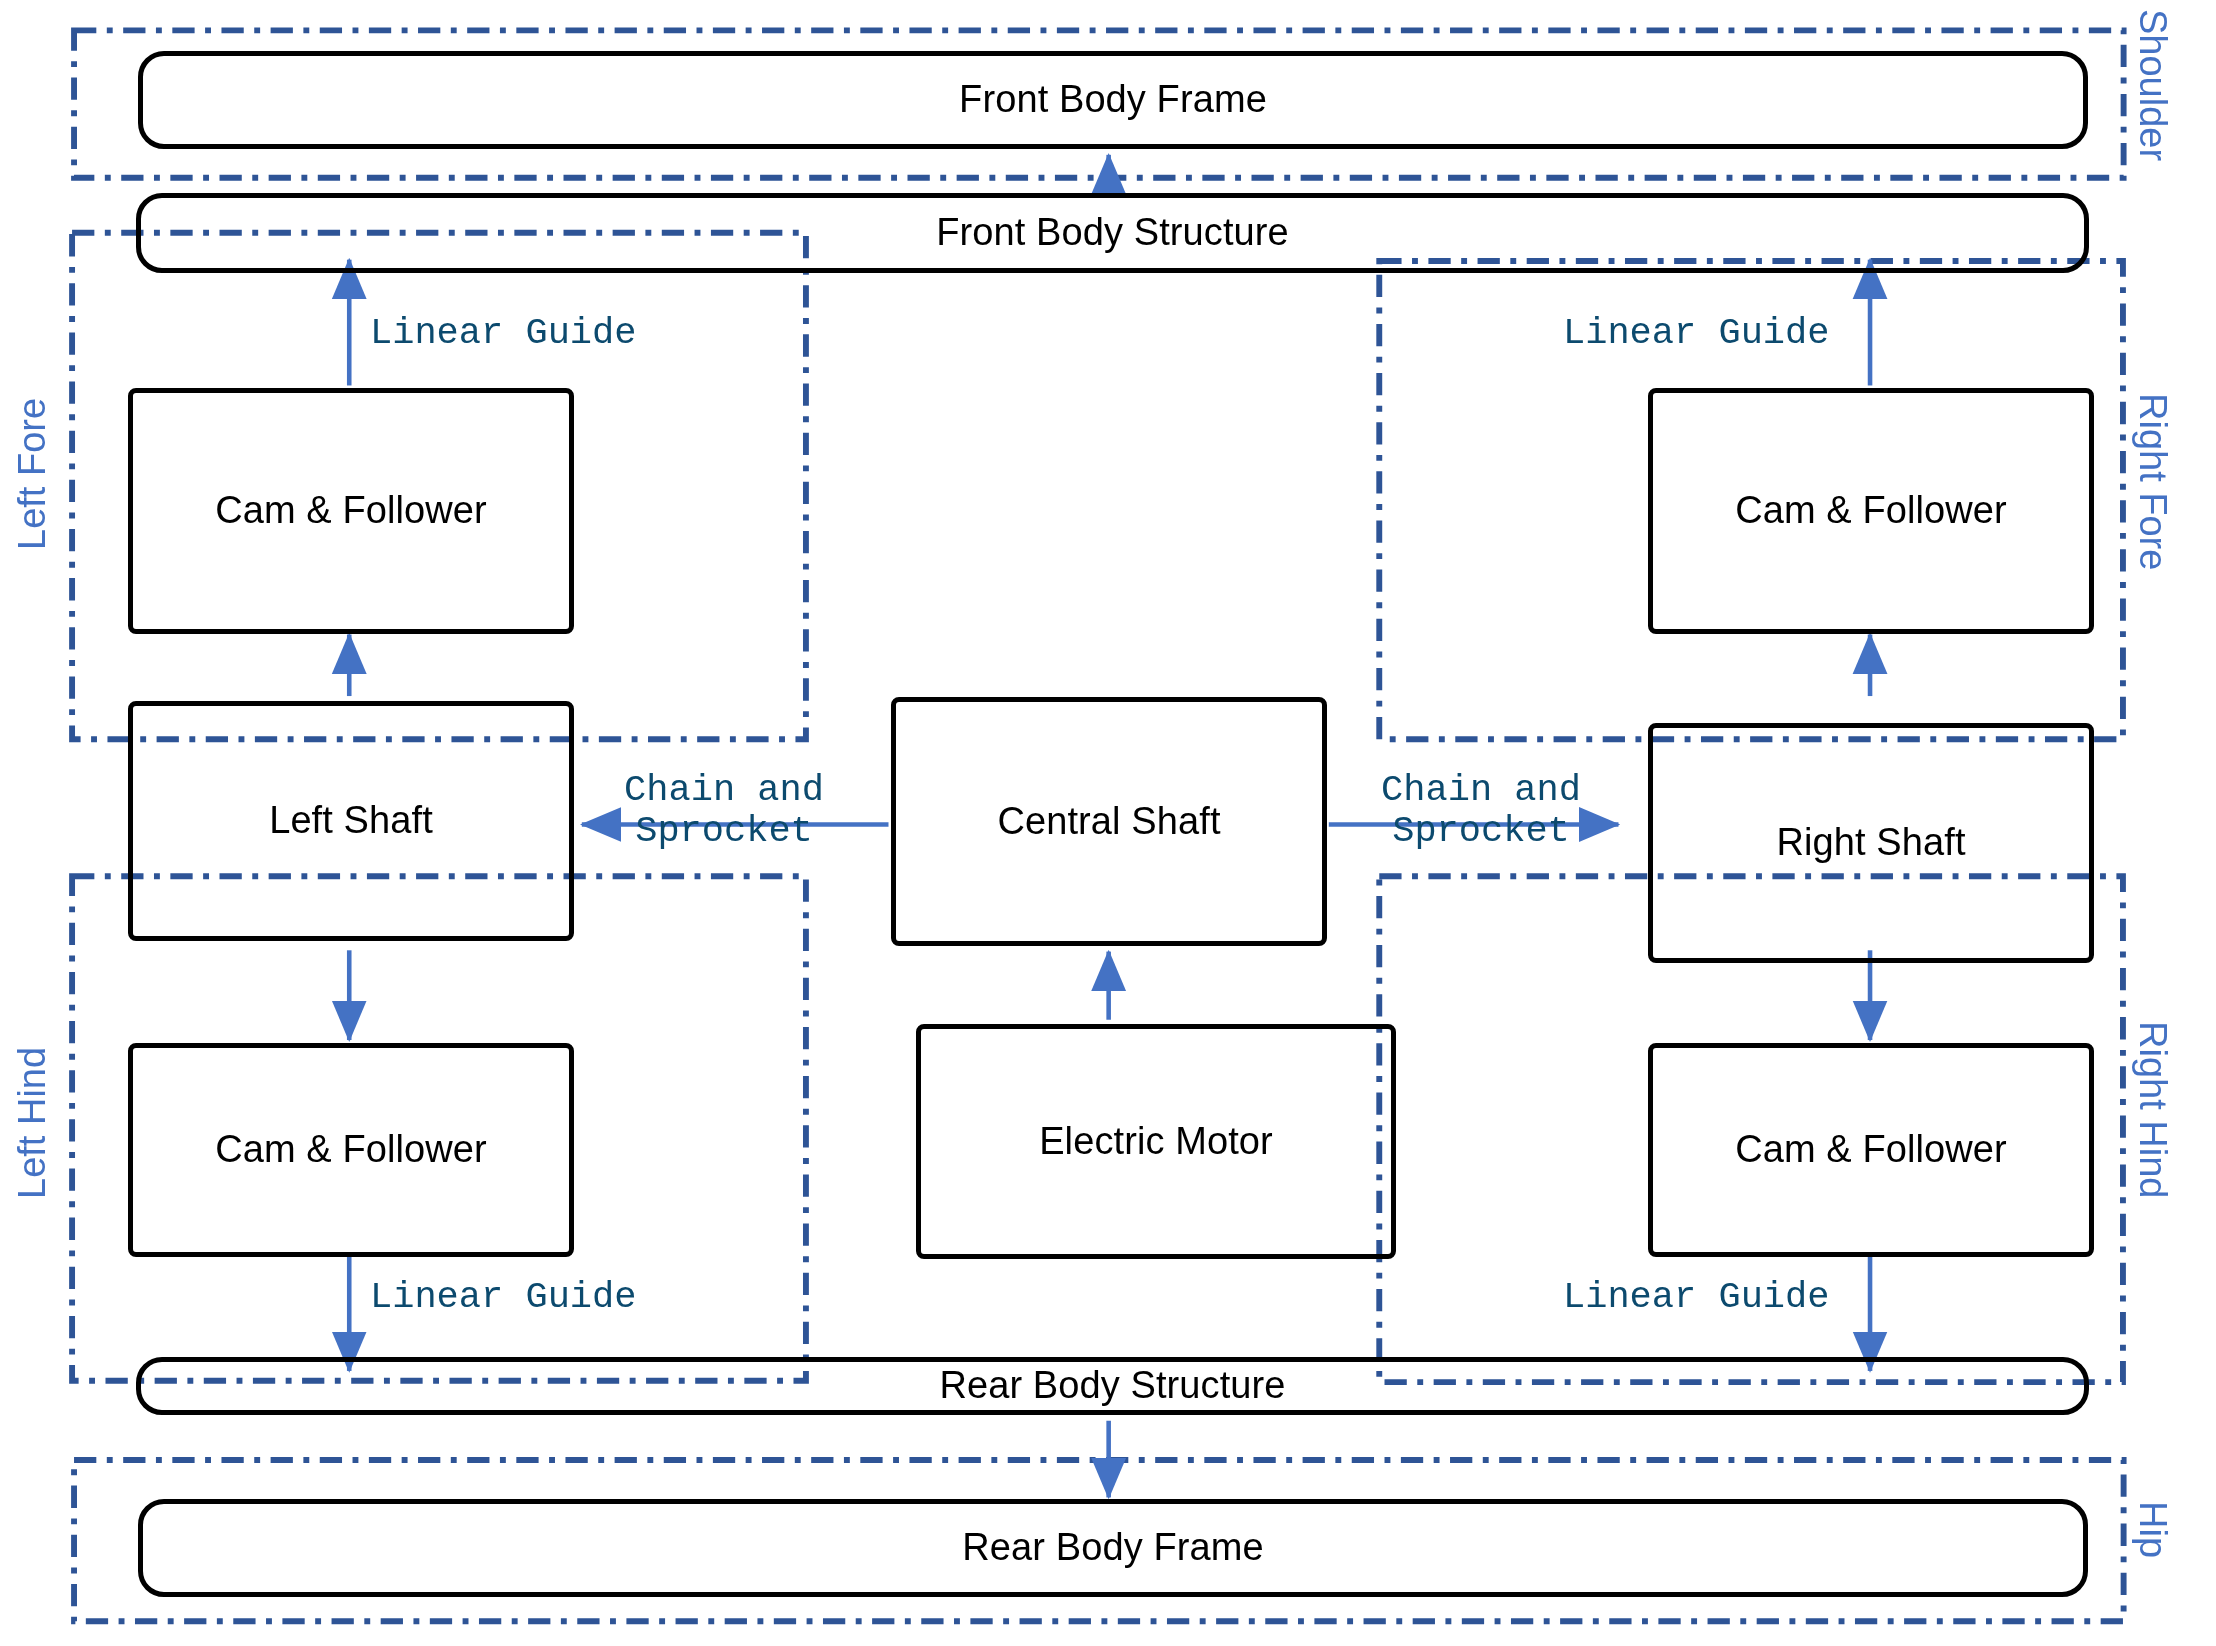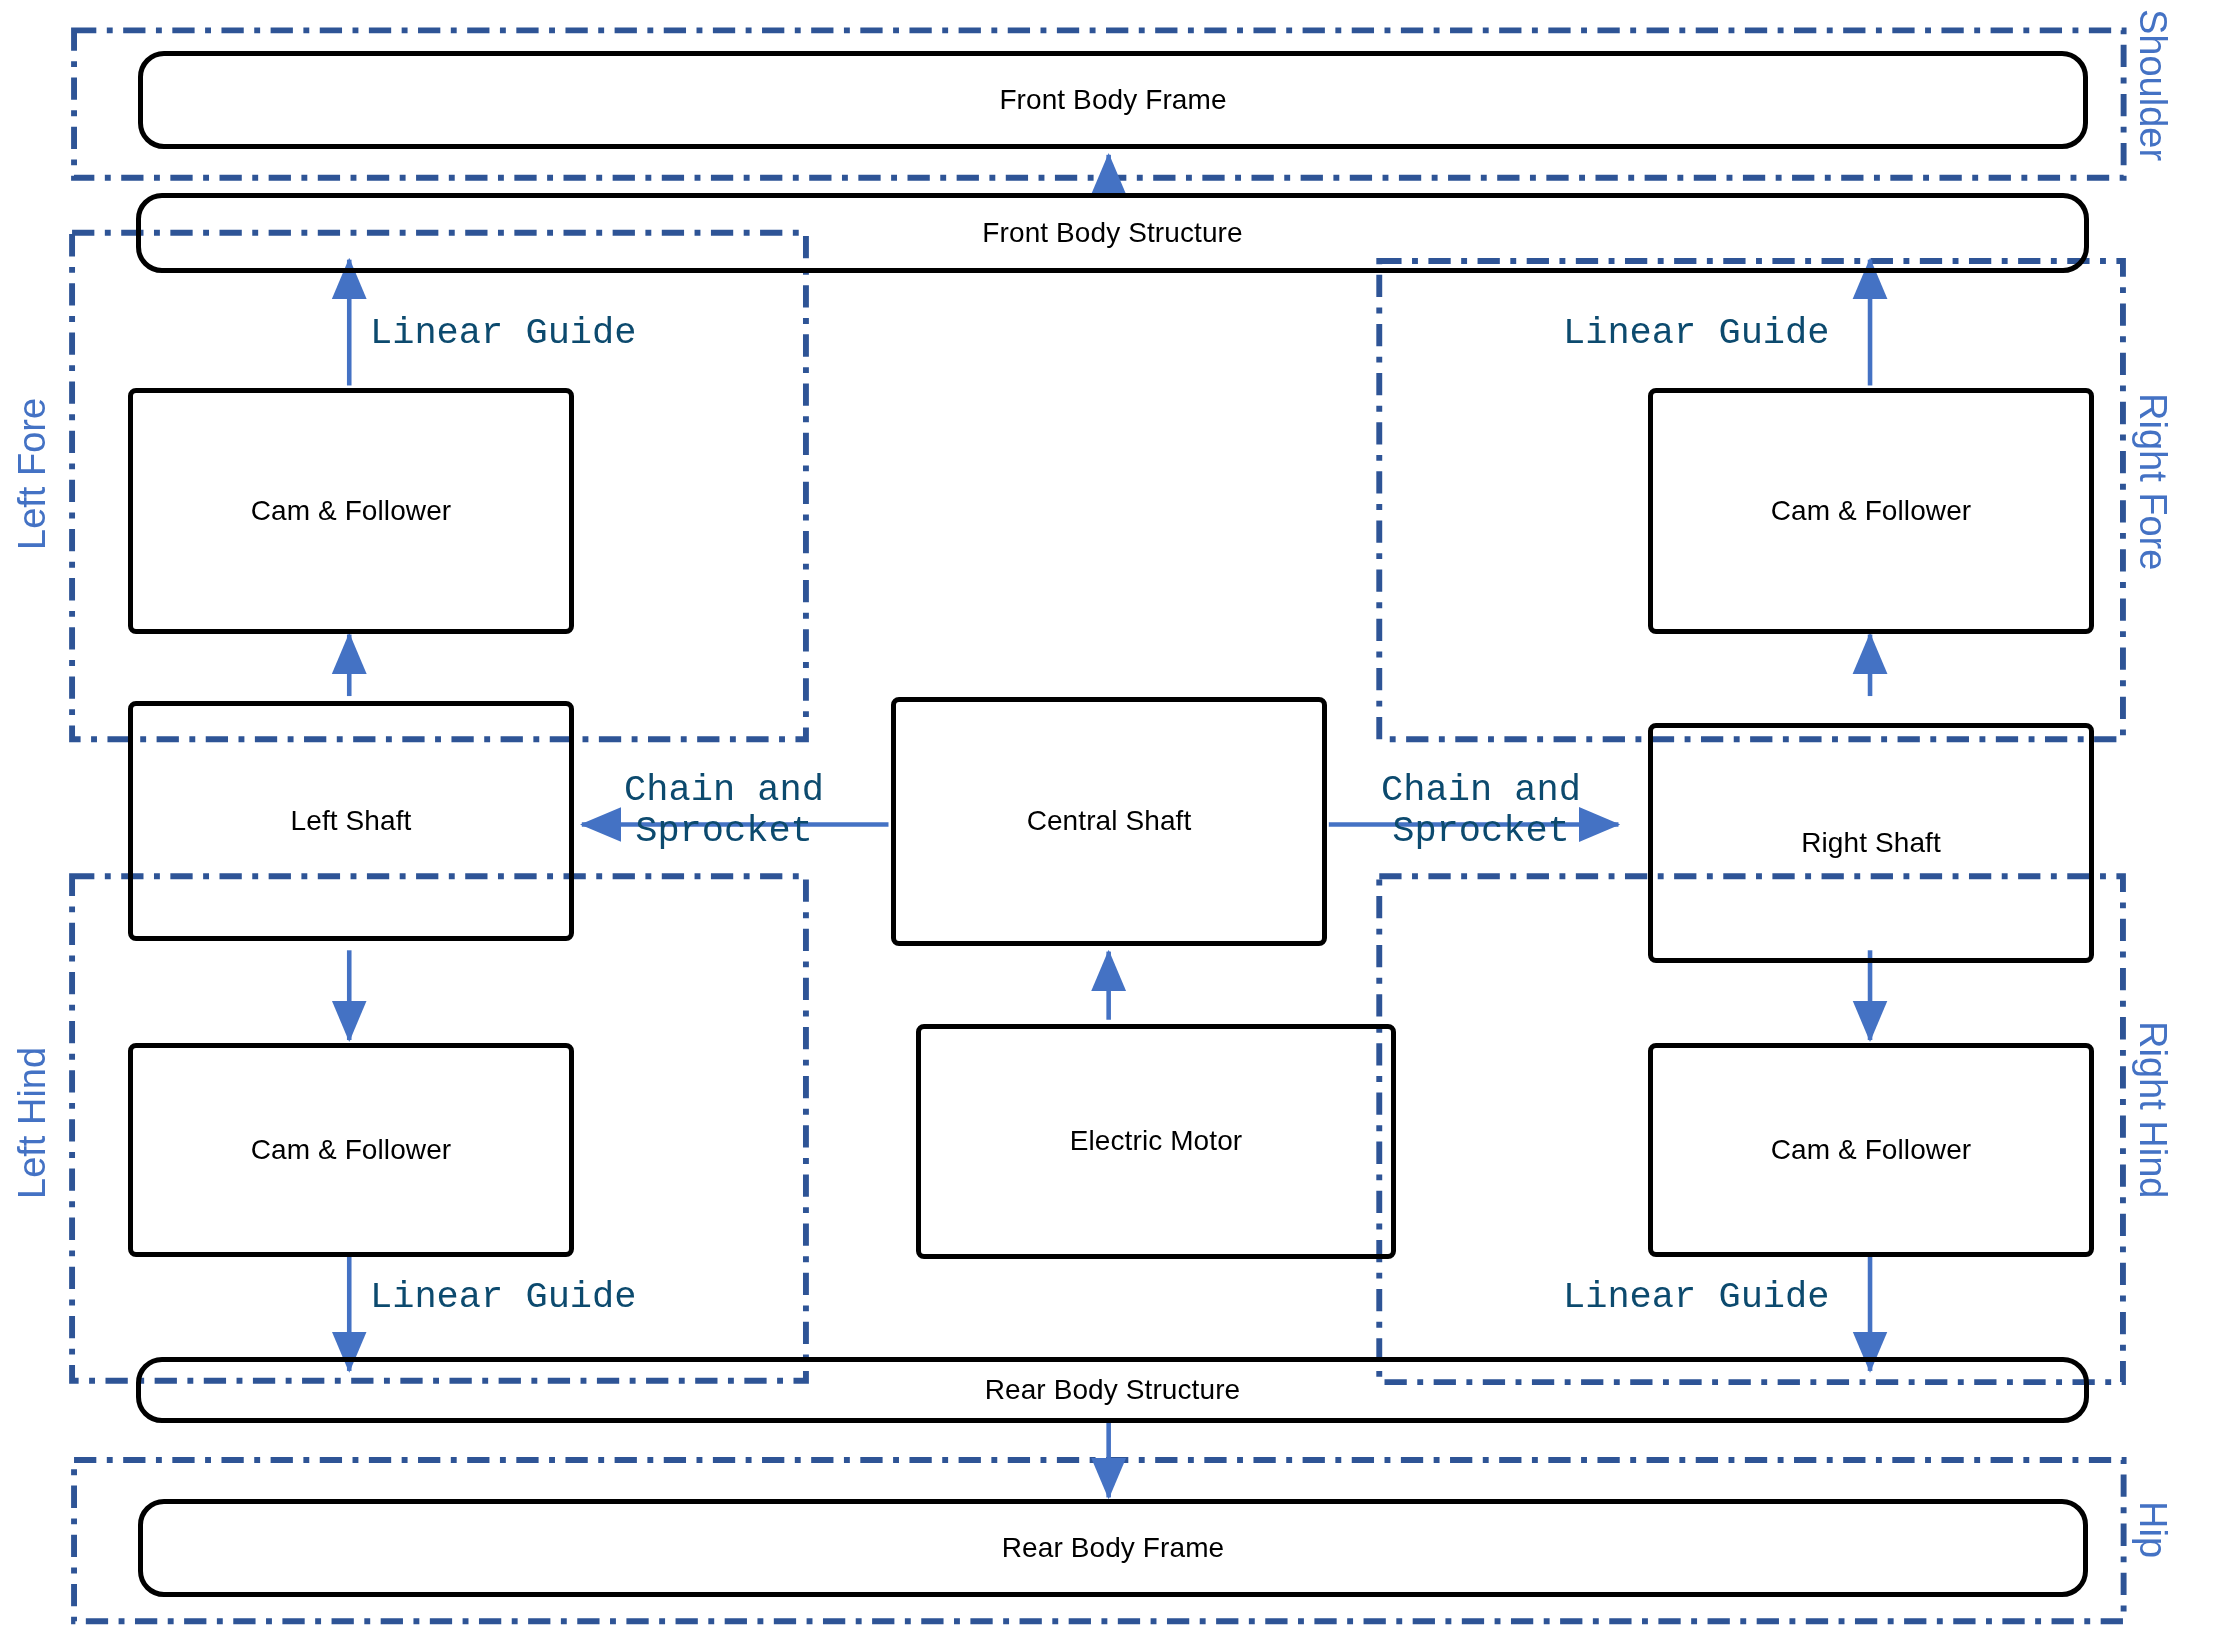--- a/index.html
+++ b/index.html
@@ -18,21 +18,21 @@
     box-sizing:border-box;
     border:5.9px solid #000000;
     border-radius:8px;
     background:transparent;
     display:flex;
     align-items:center;
     justify-content:center;
     z-index:6;
   }
   .box .lbl{
-    font-size:28px;
+    font-size:38px;
     color:#000000;
     line-height:1.15;
     text-align:center;
     white-space:nowrap;
     letter-spacing:0.1px;
   }
   .box.wide{border-radius:26px;}
   
   .regionsvg{position:absolute;left:0;top:0;width:2216px;height:1647px;z-index:2;pointer-events:none;}
 
@@ -152,21 +152,21 @@
   </div>
 
   <div class="box" style="left:868px;top:1024px;width:480px;height:235px;margin-left:48px;">
     <span class="lbl">Electric Motor</span>
   </div>
 
   <div class="box" style="left:1648px;top:1043px;width:446px;height:214px;">
     <span class="lbl">Cam &amp; Follower</span>
   </div>
 
-  <div class="box wide" style="left:136px;top:1357px;width:1953px;height:66px;">
+  <div class="box wide" style="left:136px;top:1357px;width:1953px;height:58px;">
     <span class="lbl">Rear Body Structure</span>
   </div>
 
   <div class="box wide" style="left:138px;top:1499px;width:1950px;height:98px;">
     <span class="lbl">Rear Body Frame</span>
   </div>
 
   <div class="elabel" style="left:370px;top:313px;">Linear Guide</div>
 
   <div class="elabel" style="left:1563px;top:313px;">Linear Guide</div>

